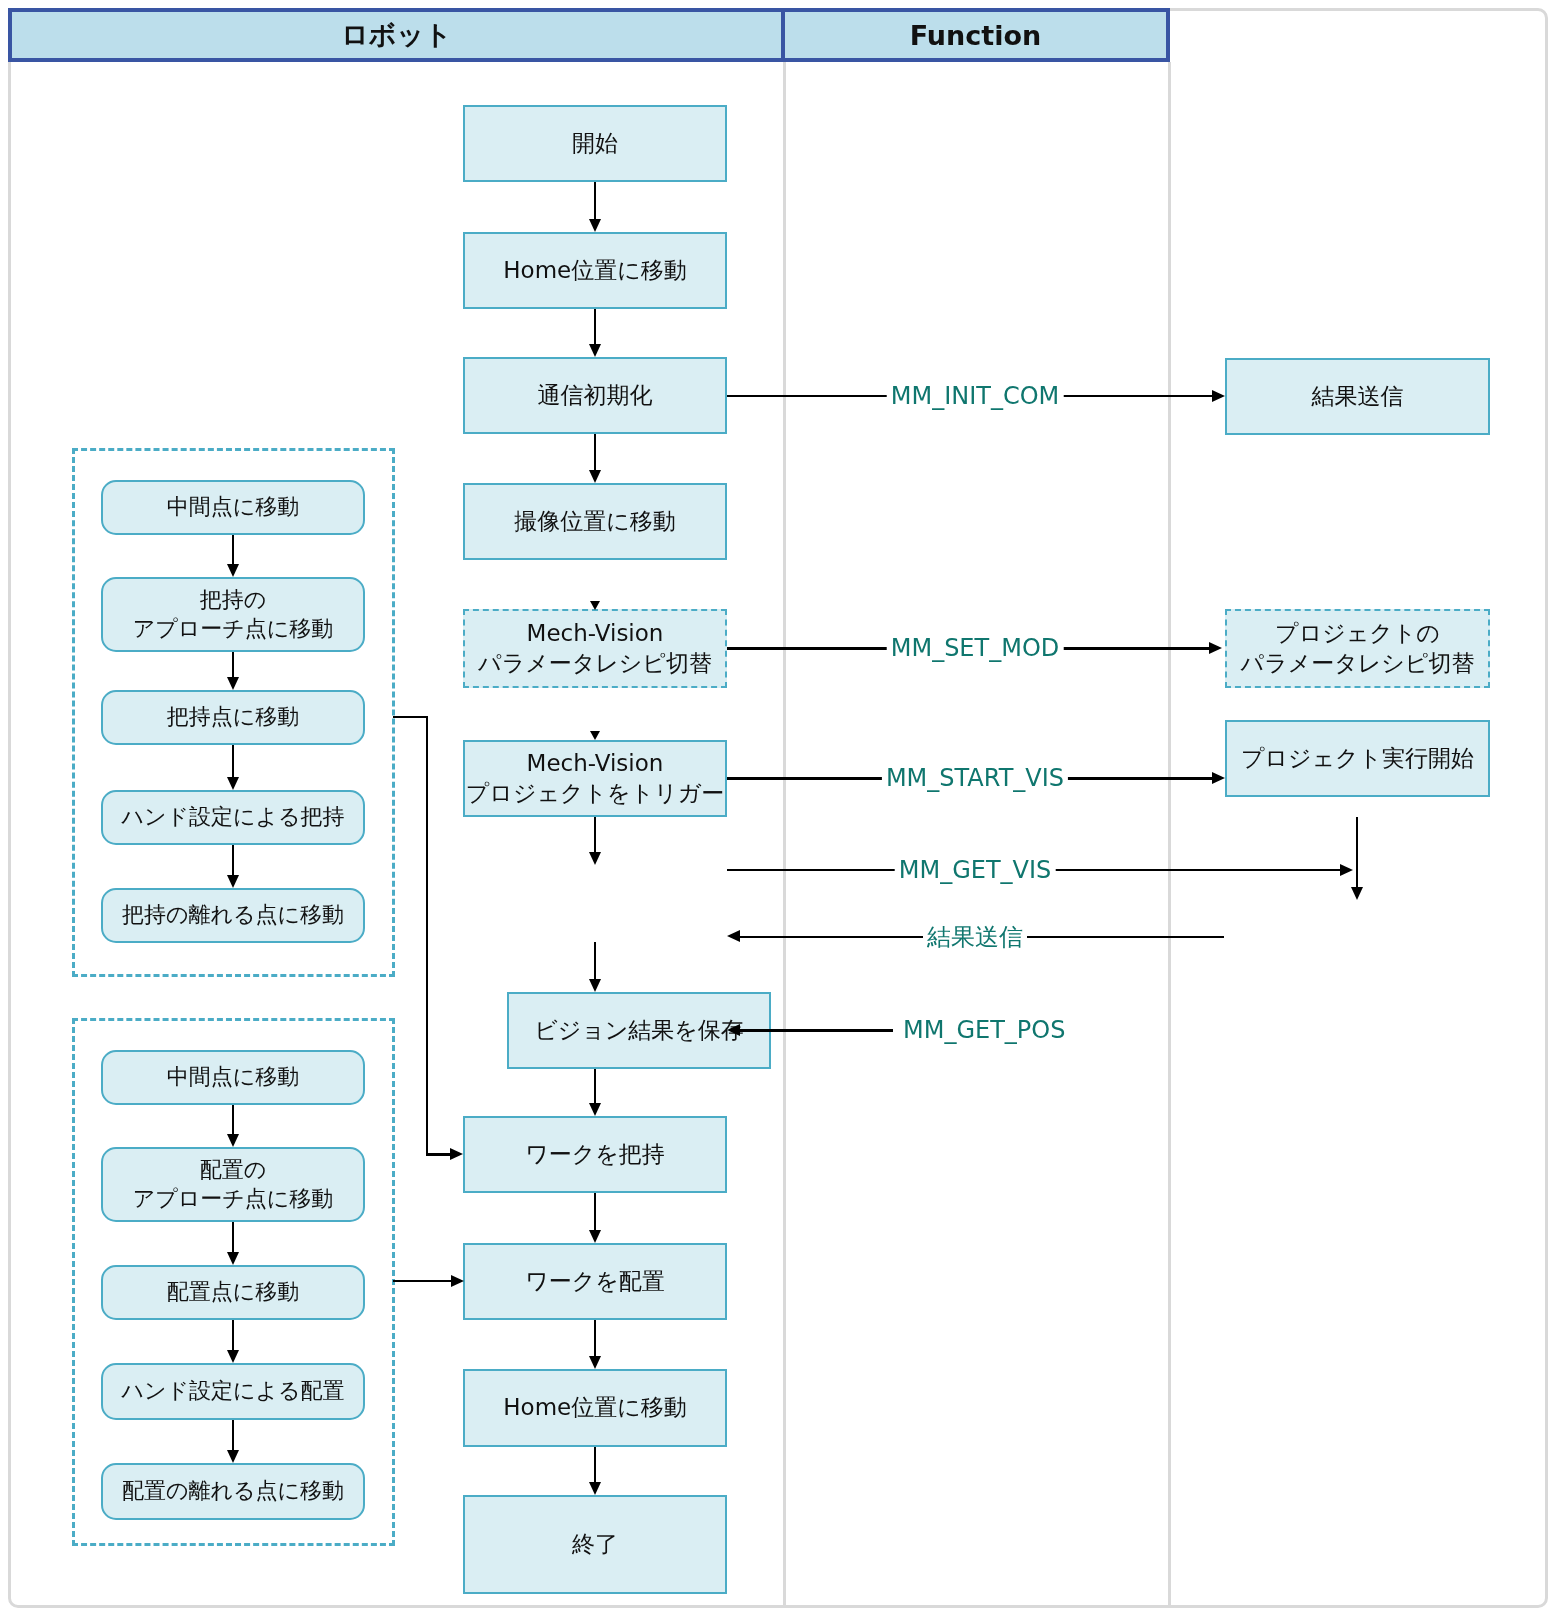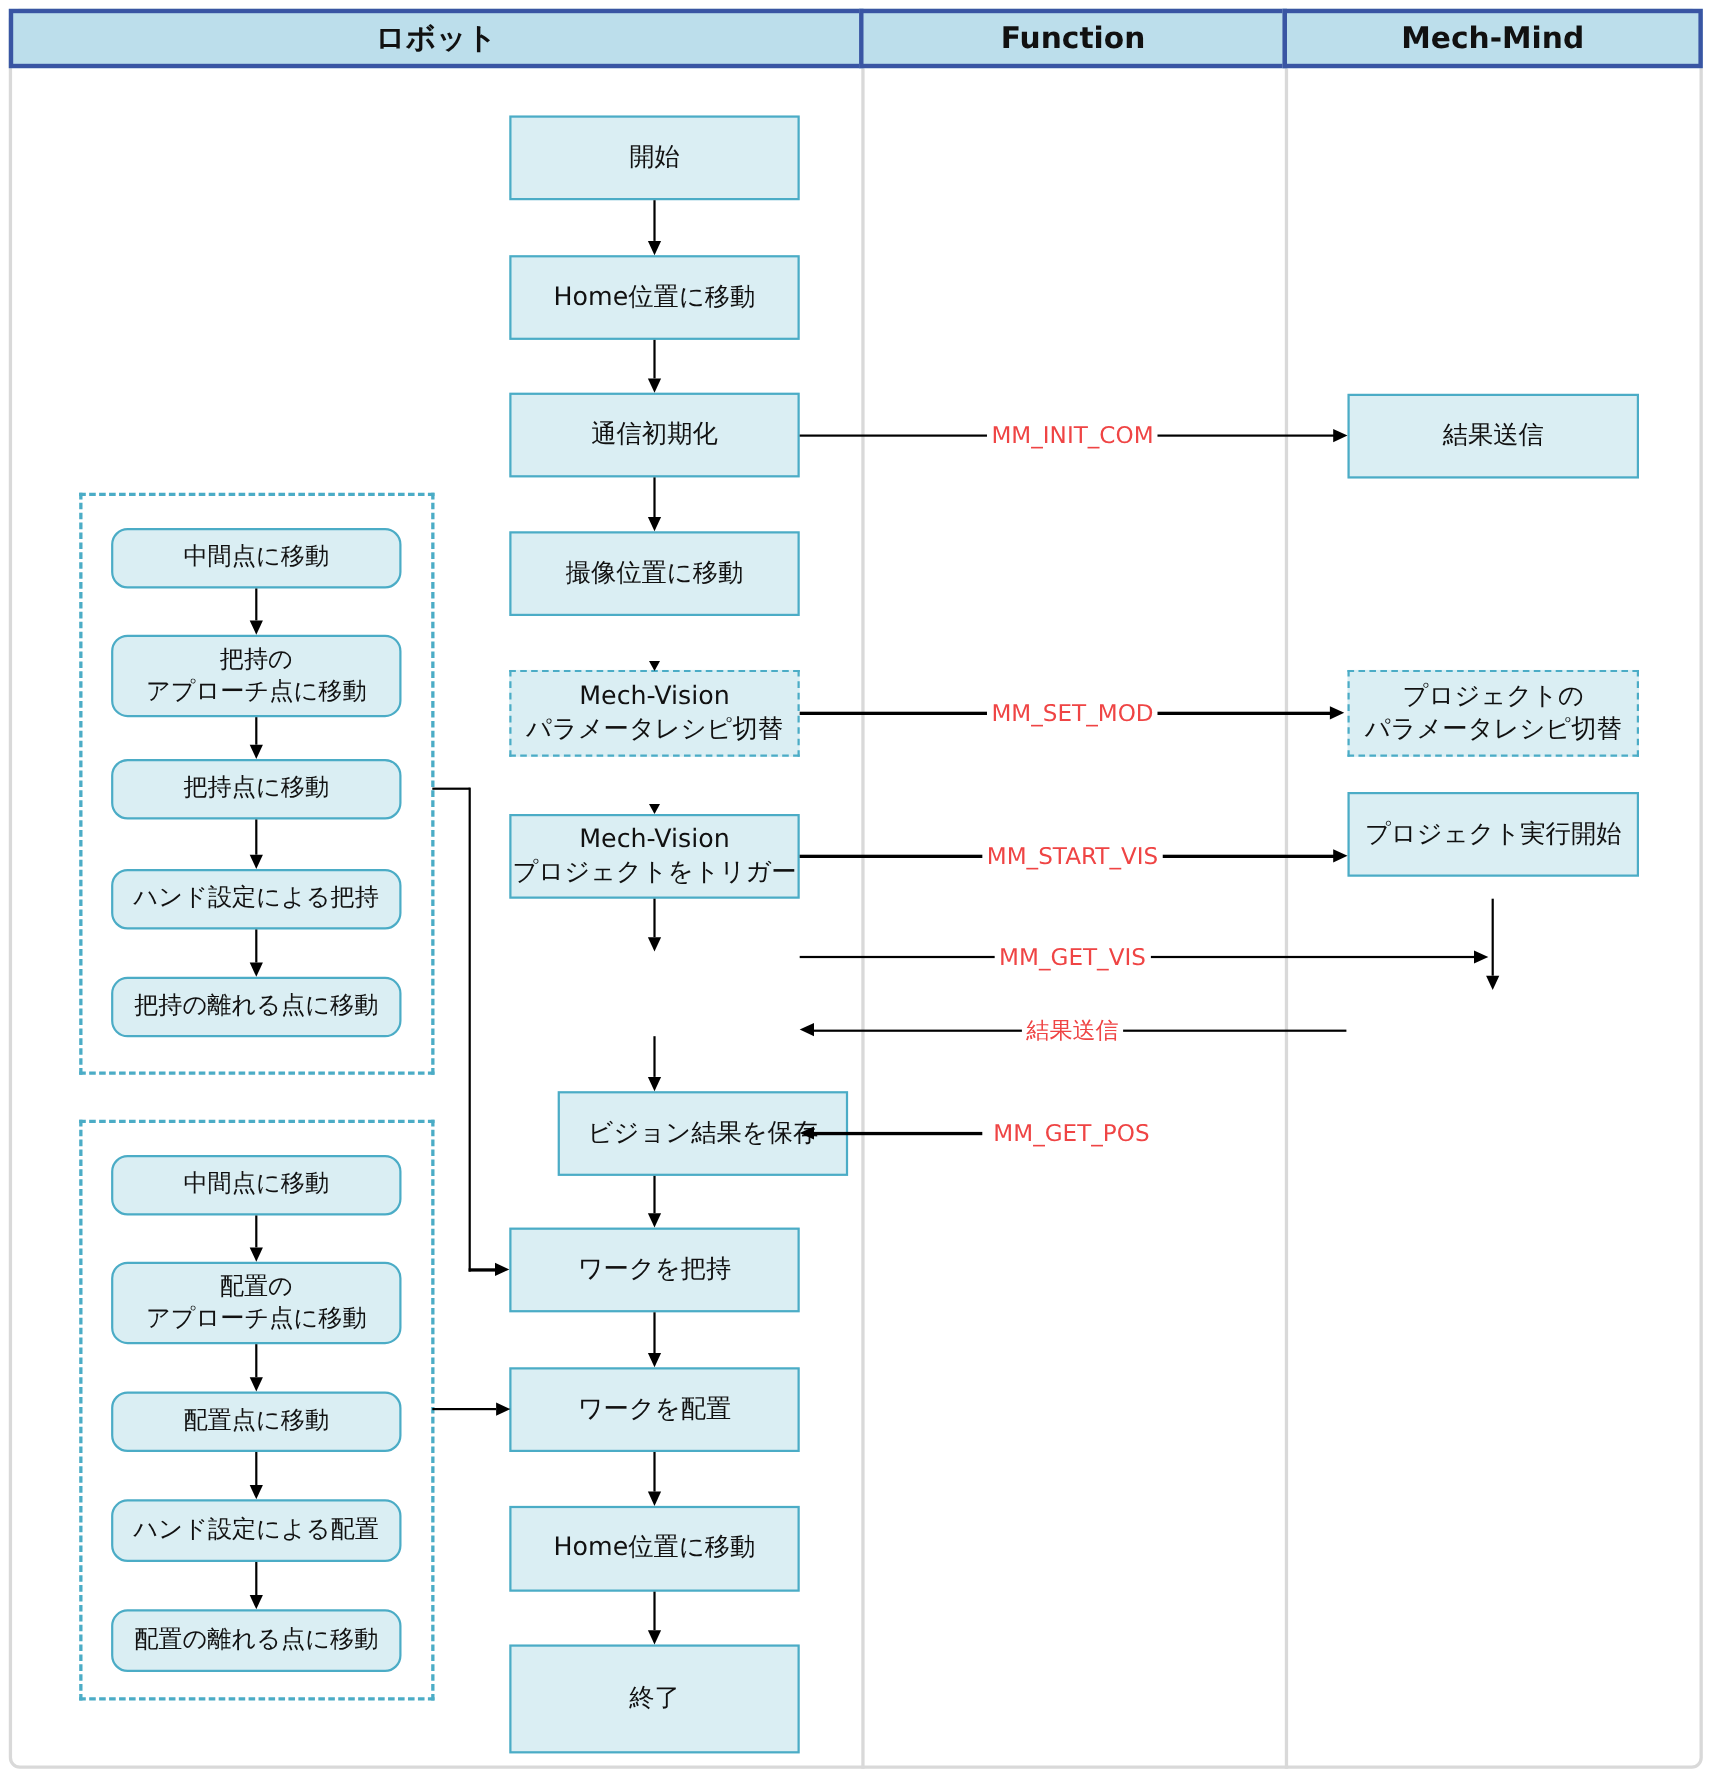--- a/index.html
+++ b/index.html
@@ -35,35 +35,34 @@
   .head-down{position:absolute;width:0;height:0;border-left:6.5px solid transparent;
              border-right:6.5px solid transparent;border-top:13px solid #000;}
   .head-down.small{border-left-width:5px;border-right-width:5px;border-top-width:9px;}
   .head-right{position:absolute;width:0;height:0;border-top:6.5px solid transparent;
               border-bottom:6.5px solid transparent;border-left:13px solid #000;}
   .head-left{position:absolute;width:0;height:0;border-top:6.5px solid transparent;
              border-bottom:6.5px solid transparent;border-right:13px solid #000;}
 
   
   .flow-label{position:absolute;transform:translate(-50%,-50%);background:#fff;
-              padding:0 4px;font-size:21px;color:#ef4444;white-space:nowrap;}
+              padding:0 4px;font-size:24px;color:#0f766e;white-space:nowrap;}
   .flow-label.left-anchor{transform:translateY(-50%);}
 </style>
 </head>
 <body>
 
 <div class="canvas">
 
   <div class="frame"></div>
   <div class="divider" style="left:783px;"></div>
   <div class="divider" style="left:1168px;"></div>
 
   <div class="hdr" style="left:8px;width:777px;">ロボット</div>
   <div class="hdr" style="left:781px;width:389px;">Function</div>
-  <div class="hdr" style="left:1166px;width:382px;">Mech-Mind</div>
 
   <div class="container" style="left:72px;top:448px;width:323px;height:529px;"></div>
   <div class="container" style="left:72px;top:1018px;width:323px;height:528px;"></div>
 
   <div class="node sub" style="left:101px;top:480px;height:55px;">中間点に移動</div>
   <div class="node sub" style="left:101px;top:577px;height:75px;">把持の
 アプローチ点に移動</div>
   <div class="node sub" style="left:101px;top:690px;height:55px;">把持点に移動</div>
   <div class="node sub" style="left:101px;top:790px;height:55px;">ハンド設定による把持</div>
   <div class="node sub" style="left:101px;top:888px;height:55px;">把持の離れる点に移動</div>

